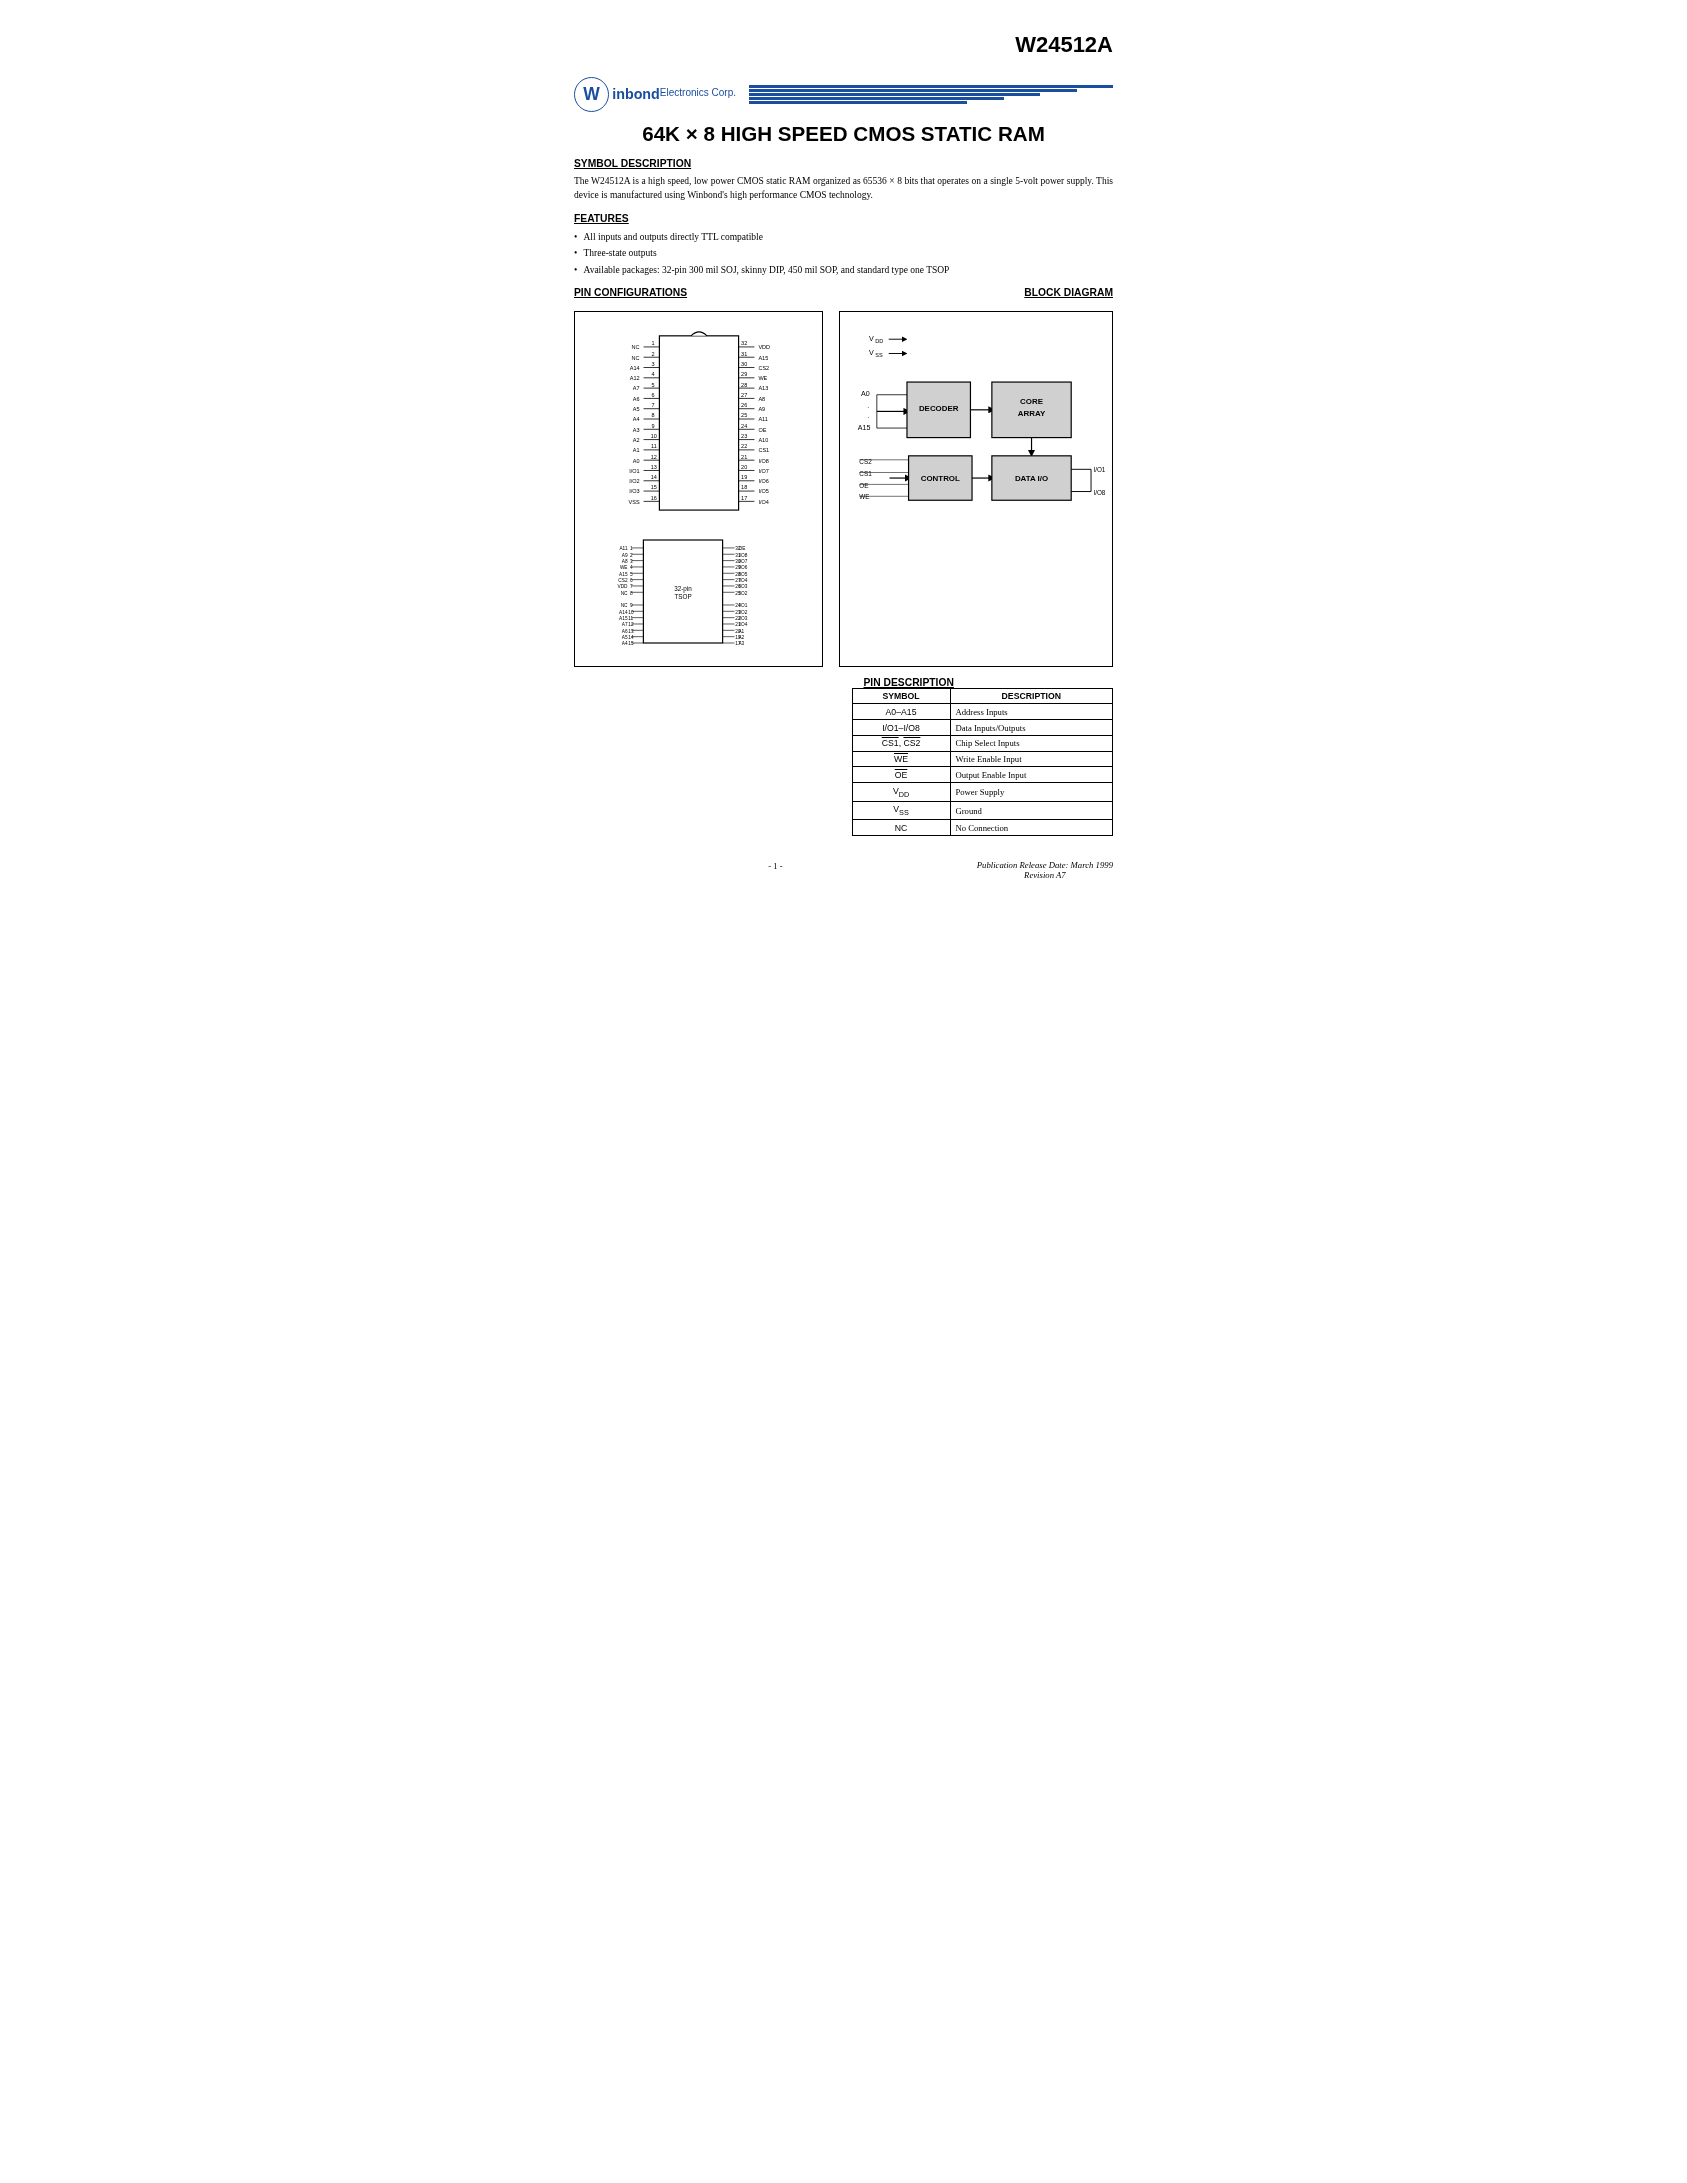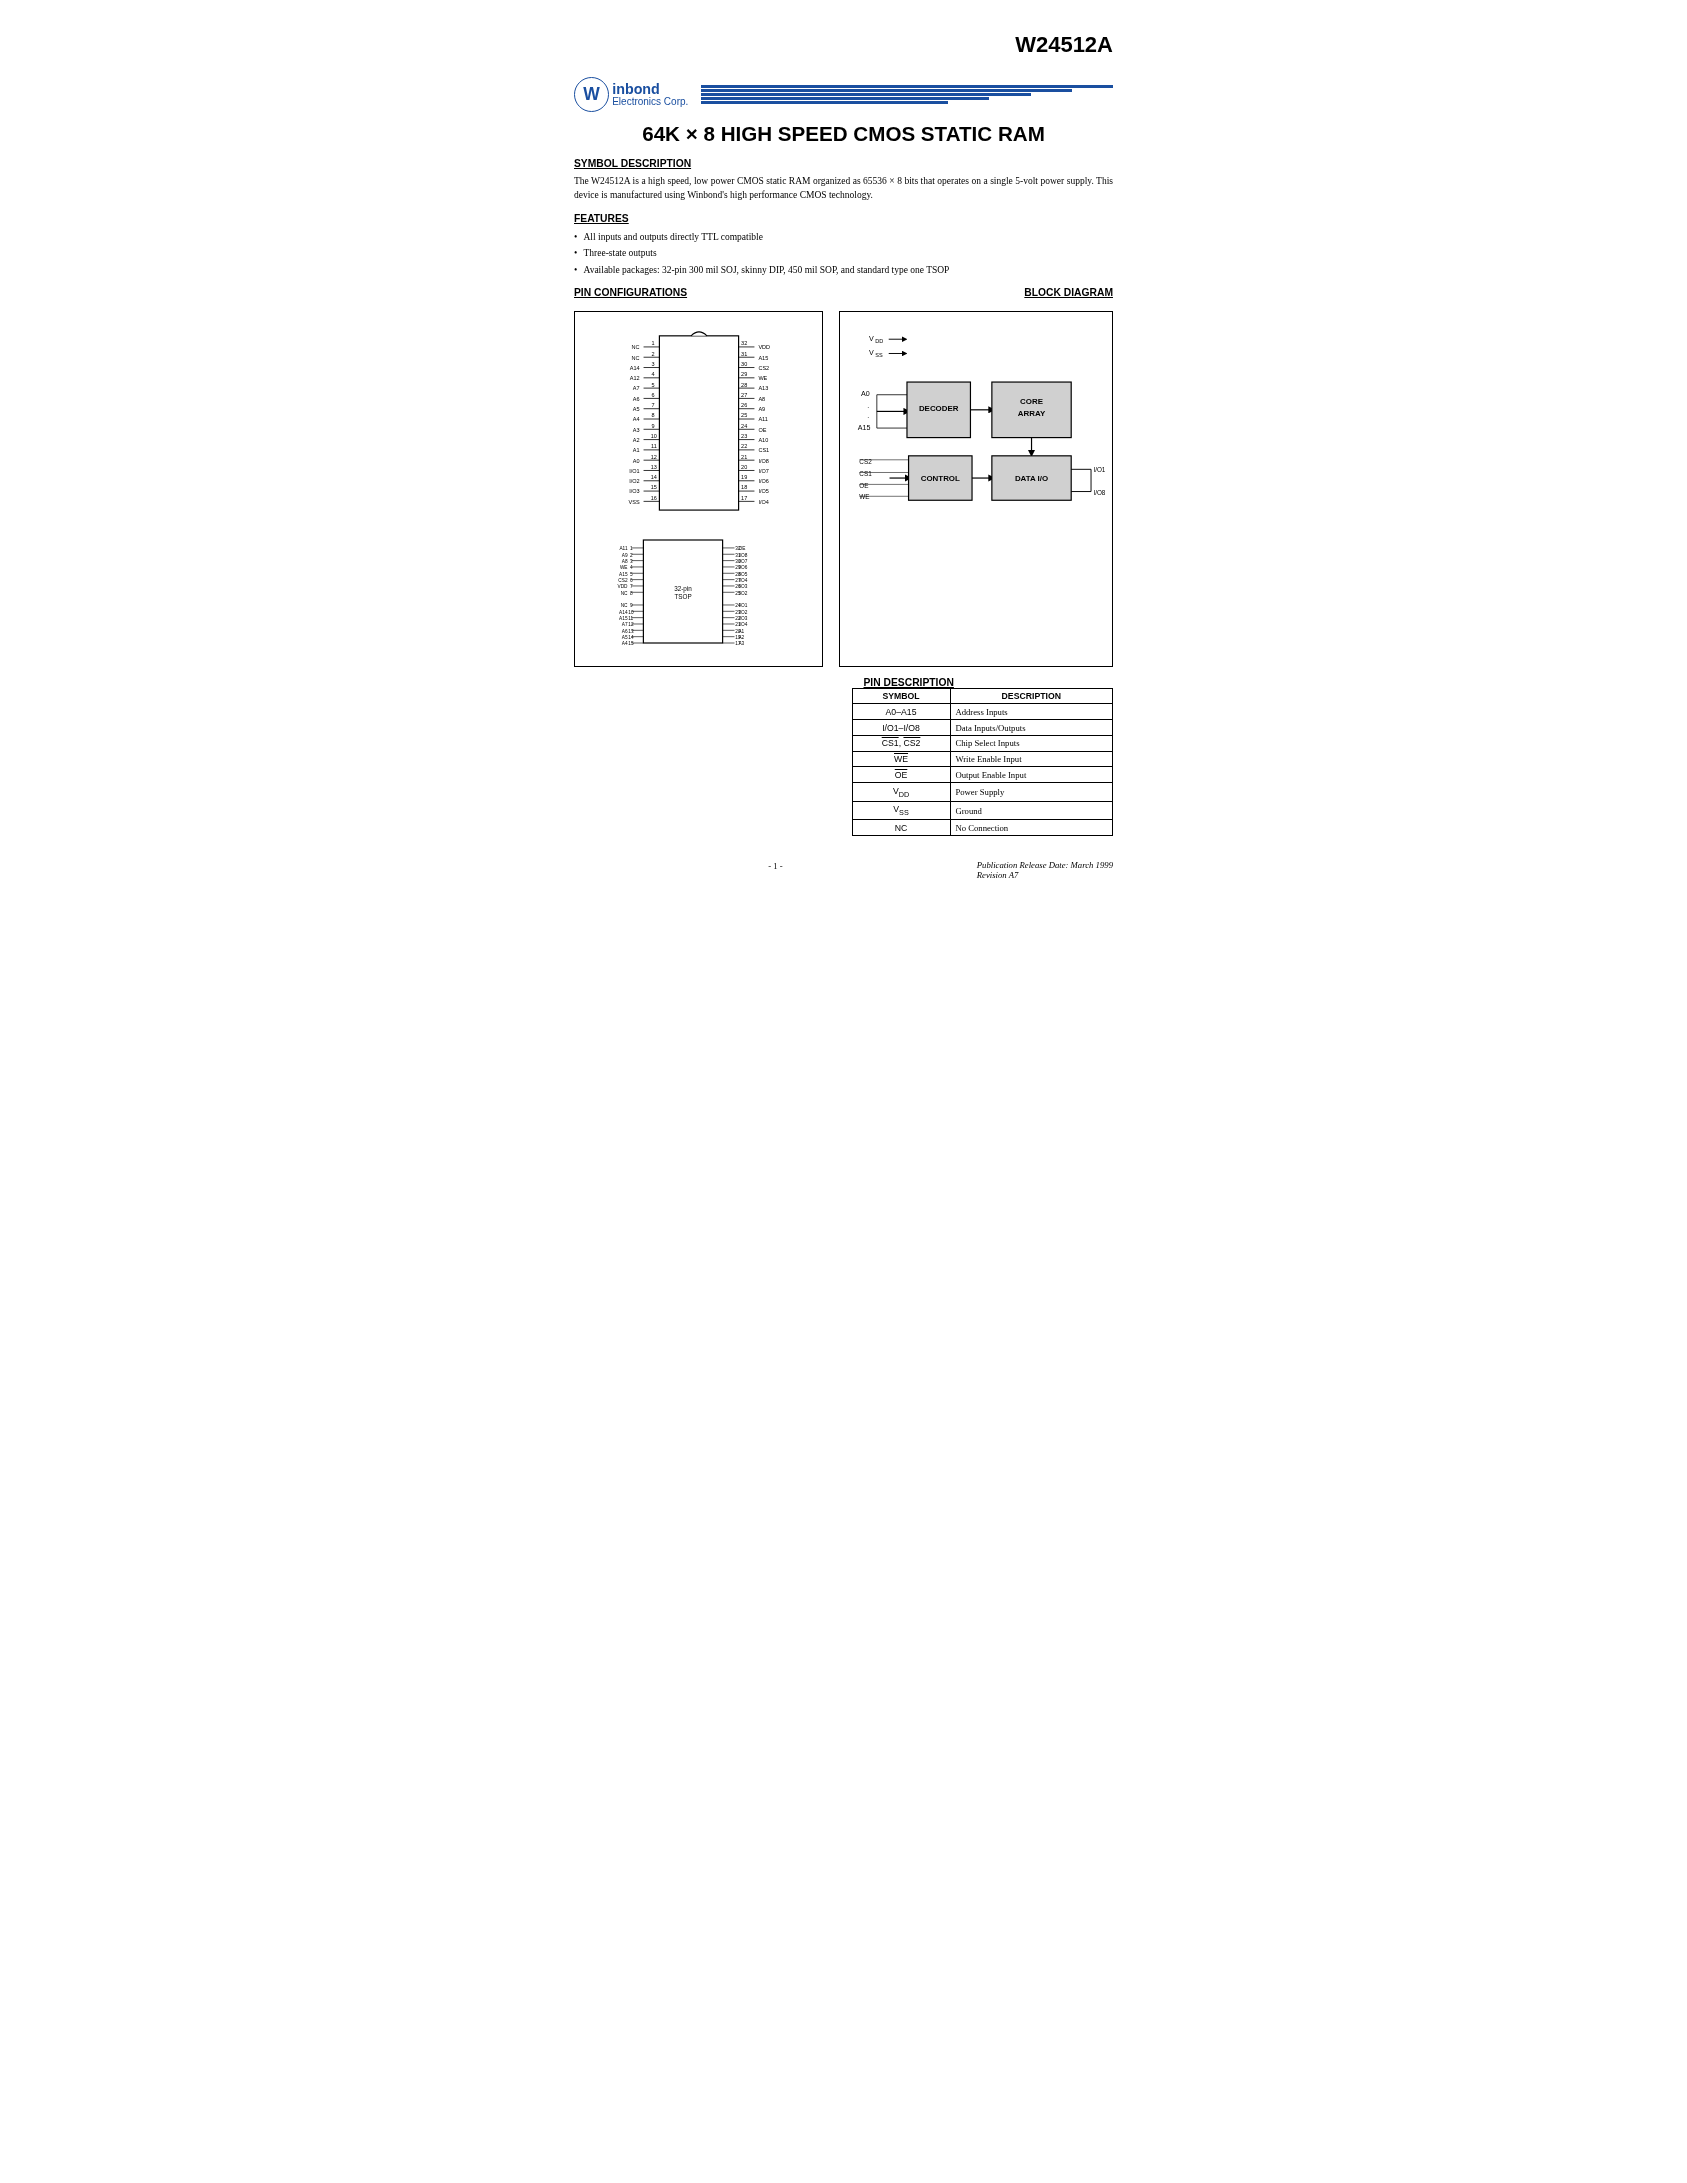--- a/index.html
+++ b/index.html
@@ -39,21 +39,22 @@
       justify-content: center;
       font-size: 17.5px;
       font-weight: bold;
       color: #1a4fa0;
       font-family: Arial, sans-serif;
       margin-right: 3.2px;
       background: #fff;
     }
     .logo-text {
       display: flex;
-      flex-direction: column;
+      flex-direction: row;
+      text-align: center;
     }
     .logo-inbond {
       font-size: 14.3px;
       font-weight: bold;
       color: #1a4fa0;
       font-family: Arial, sans-serif;
       line-height: 1;
     }
     .logo-electronics {
       font-size: 10px;
@@ -605,18 +606,18 @@
         </tbody>
       </table>
     </div>
   </div>
 </div>
 
 <div style="display:flex; justify-content:space-between; margin-top:24px;">
   <div style="flex:1; text-align:center;">
     <span style="font-size:8.7px;">- 1 -</span>
   </div>
-  <div style="text-align:left;">
+  <div style="text-align:center;">
     <div style="font-size:8.7px; font-style:italic;">Publication Release Date: March 1999</div>
     <div style="font-size:8.7px; font-style:italic;">Revision A7</div>
   </div>
 </div>
 
 
 </body></html>

